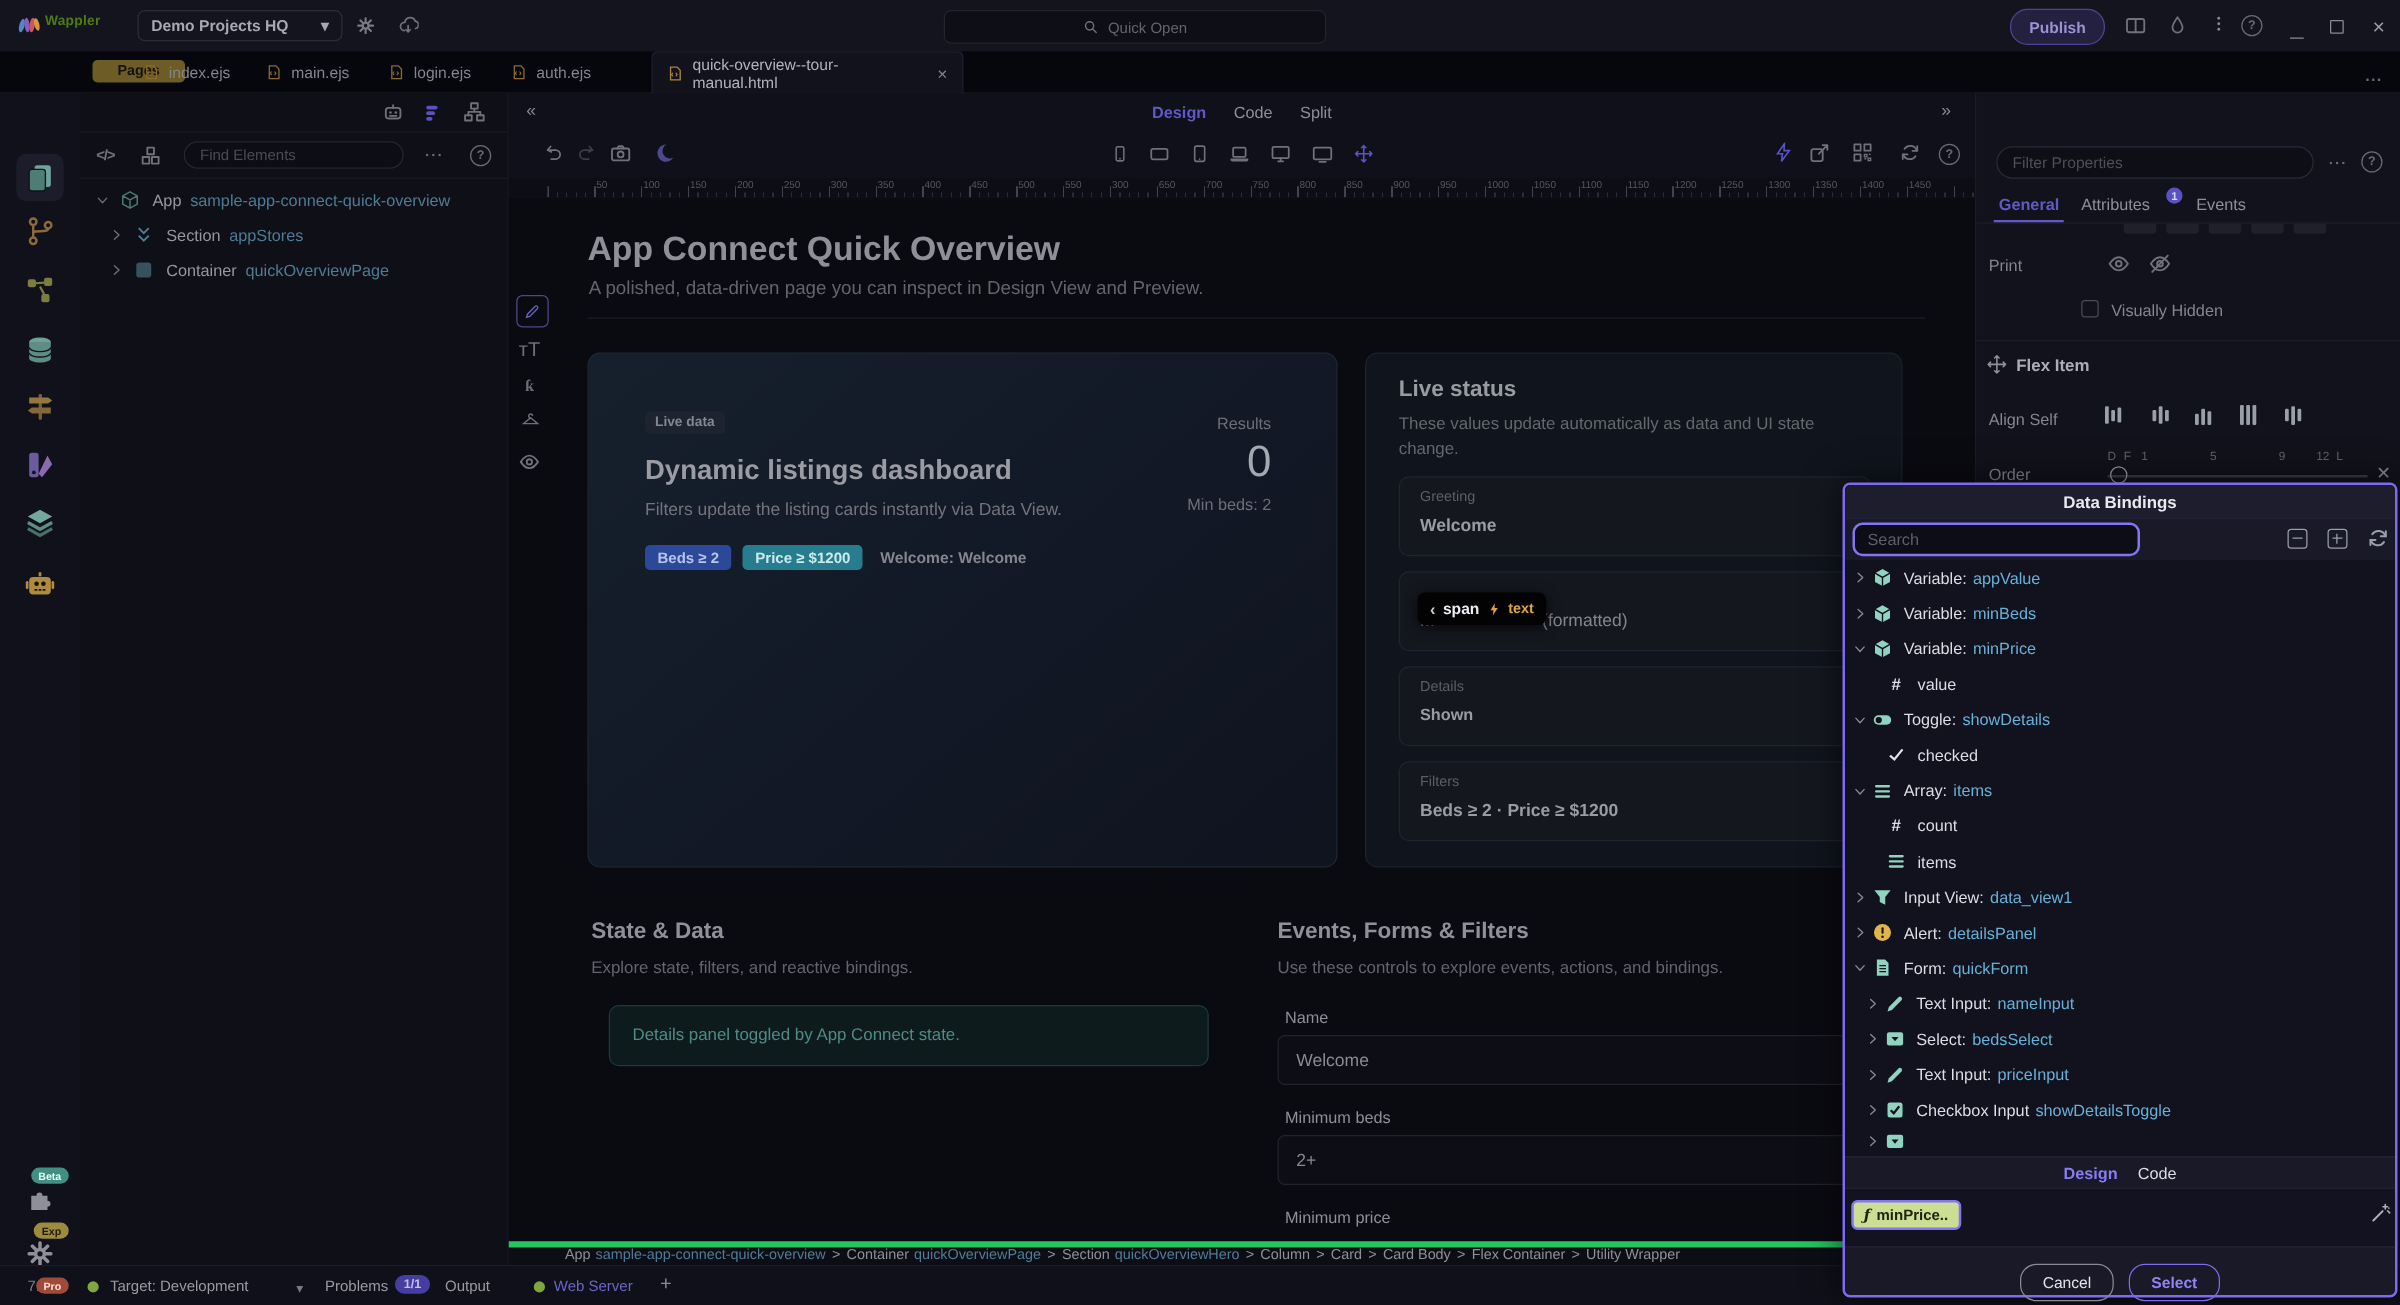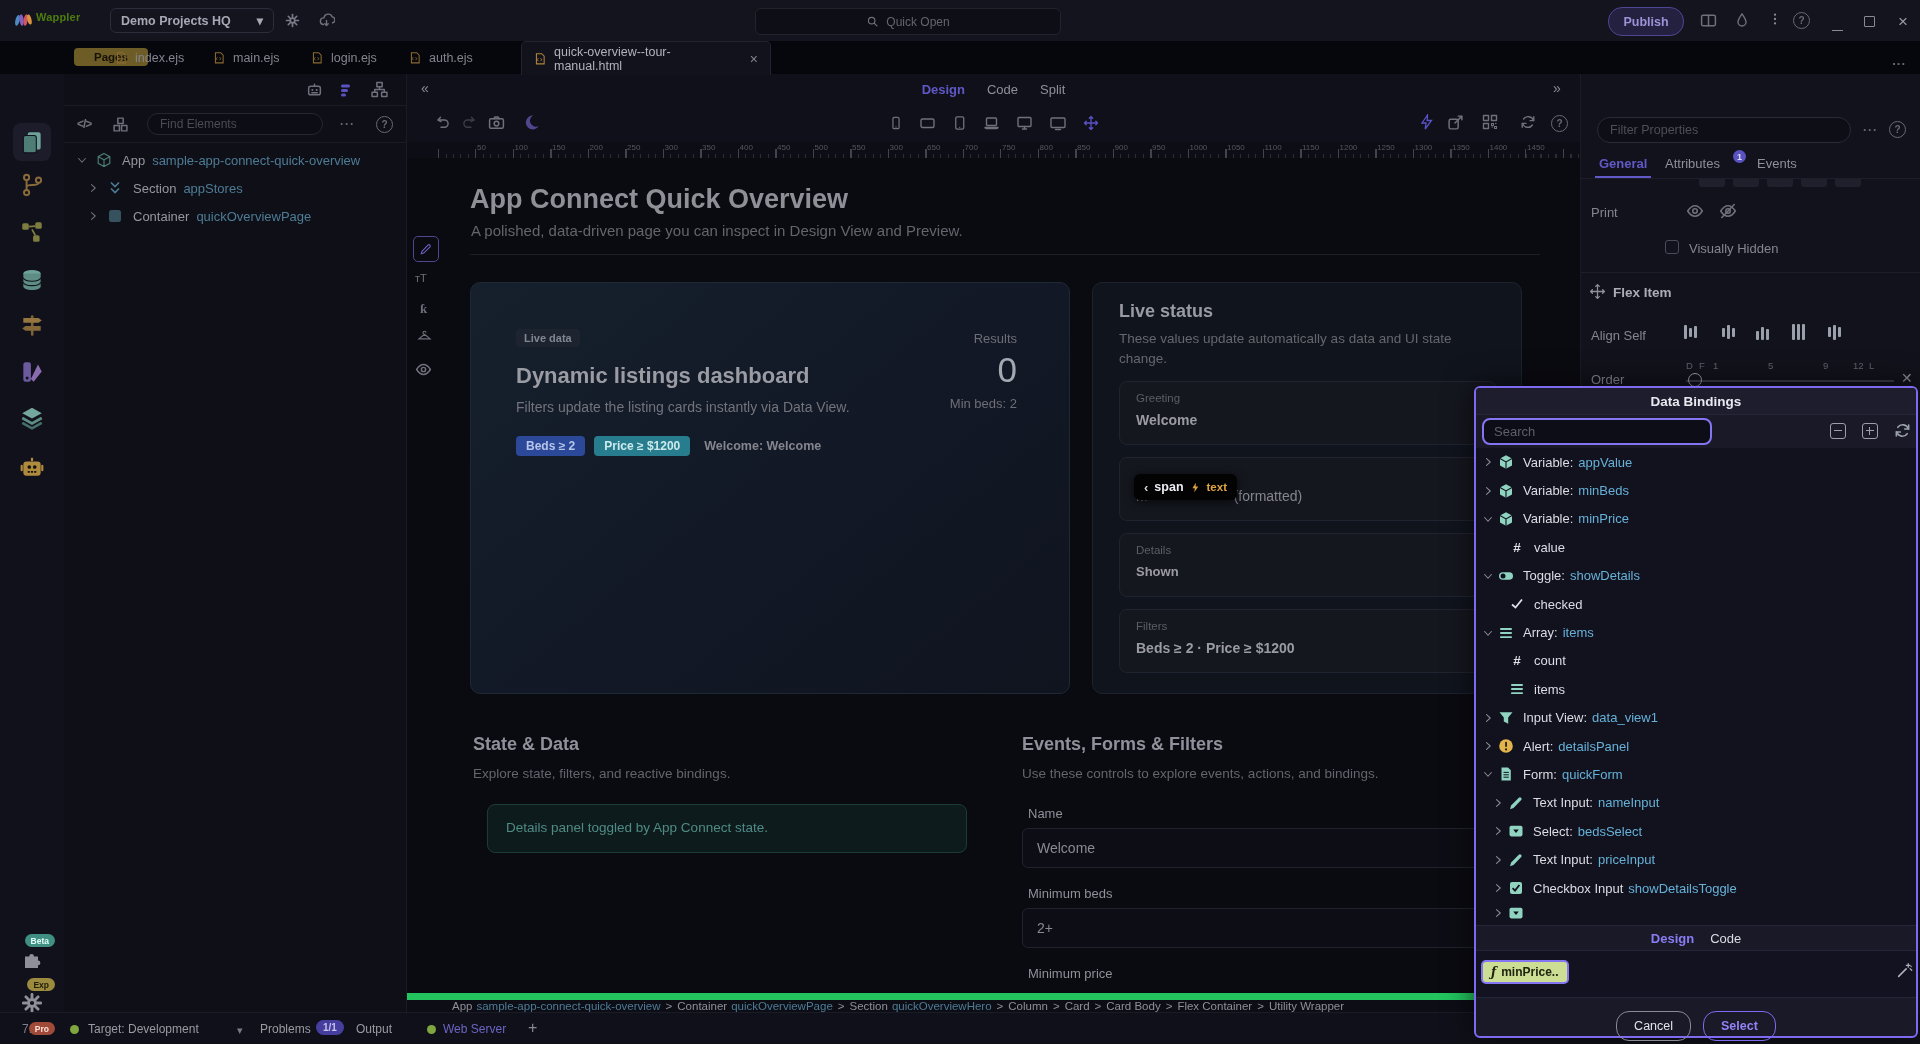--- a/index.html
+++ b/index.html
@@ -79,21 +79,21 @@
   .tbi{position:absolute;top:10px;cursor:pointer}
   .dv-devices{position:absolute;left:0;top:0;width:100%;height:38px;display:flex;align-items:center;justify-content:center;gap:16px}
   .dv-ruler{position:absolute;left:0;top:68px;width:100%;height:16px;border-bottom:1px solid #1b1b26;background-color:#0d0d15;
     background-image:
       repeating-linear-gradient(90deg,#43434f 0 1px,transparent 1px 37.5px),
       repeating-linear-gradient(90deg,#2c2c38 0 1px,transparent 1px 7.5px);
     background-size:100% 9px,100% 4px;background-position:30.5px bottom,30.5px bottom;background-repeat:no-repeat}
   .ruler-num{position:absolute;top:1px;font-size:8px;color:#565662}
   .dv-canvas{position:absolute;left:0;top:84px;width:100%;height:835px;background:#0a0a11;overflow:hidden}
   .strip-ico{position:absolute;cursor:pointer}
-  .dv-bc{position:absolute;left:0;bottom:0;width:100%;height:19px;background:#0d0d16;border-top:7px solid #22c55e;
+  .dv-bc{position:absolute;left:0;bottom:0;width:100%;height:19px;background:#0d0d16;border-top:5px solid #22c55e;
     display:flex;padding-left:45px;box-sizing:border-box;white-space:nowrap;overflow:hidden;font-size:11.5px}
   .bc-type{color:#8f8f99}.bc-name{color:#4d7c95;margin-left:4px}.bc-sep{color:#8f8f99;margin:0 5px}
 
   
   .cv-h1{position:absolute;left:63px;top:26px;font-size:27px;font-weight:700;color:#8f8f97}
   .cv-sub{position:absolute;left:64px;top:64px;font-size:15px;color:#64646d}
   .cv-hr{position:absolute;left:63px;top:96px;width:1070px;height:1px;background:#1d1d28}
   .hero{position:absolute;left:63px;top:124px;width:600px;height:412px;border-radius:10px;
     background:linear-gradient(140deg,#16202d 0%,#121825 55%,#0f141f 100%);border:1px solid #1f2835;box-sizing:border-box}
   .hero-badge{position:absolute;left:45px;top:46px;background:#1d242f;color:#7f8893;font-size:11px;font-weight:700;
@@ -628,21 +628,21 @@
       <span class="ruler-num" style="left: 1120px;">1450</span>
     </div>
 
   <div class="dv-canvas">
 
     <span class="strip-ico" style="left:6px;top:78px;width:24px;height:24px;border:1px solid #4e478e;border-radius:5px;display:flex;align-items:center;justify-content:center" id="si-pencil">
         <svg class="ic" width="14" height="14" viewBox="0 0 16 16">
           <path d="M2.5 13.5 L3.4 10.7 L10.5 3.4 A1.5 1.5 0 0 1 12.6 5.5 L5.4 12.7 Z" fill="none" stroke="#6a63c8" stroke-width="1.2"></path>
         </svg>
       </span>
-    <span class="strip-ico" style="left:8px;top:114px;color:#6e6e7a;font-size:11px;font-weight:400">тT</span>
+    <span class="strip-ico" style="left:8px;top:114px;color:#6e6e7a;font-size:16px;font-weight:400">тT</span>
     <span class="strip-ico" style="left:13px;top:143px;color:#6e6e7a;font-size:13px;font-family:'Liberation Serif',serif;font-weight:700">ƙ</span>
     <span class="strip-ico" style="left:9px;top:172px" id="si-hanger">
         <svg class="ic" width="17" height="15" viewBox="0 0 16 16">
           <path d="M8 4.5 a1.6 1.6 0 1 1 1.6 -1.6 M8 4.5 L2 9.5 H14 L8 4.5" stroke="#6e6e7a" stroke-width="1.2" fill="none"></path>
         </svg>
       </span>
     <span class="strip-ico" style="left:8px;top:203px" id="si-eye">
         <svg class="ic" width="17" height="17" viewBox="0 0 16 16">
           <path d="M1.5 8 C3.5 4.9 6 3.3 8 3.3 C10 3.3 12.5 4.9 14.5 8 C12.5 11.1 10 12.7 8 12.7 C6 12.7 3.5 11.1 1.5 8 Z" class="st"></path>
           <circle cx="8" cy="8" r="2" class="st"></circle>

